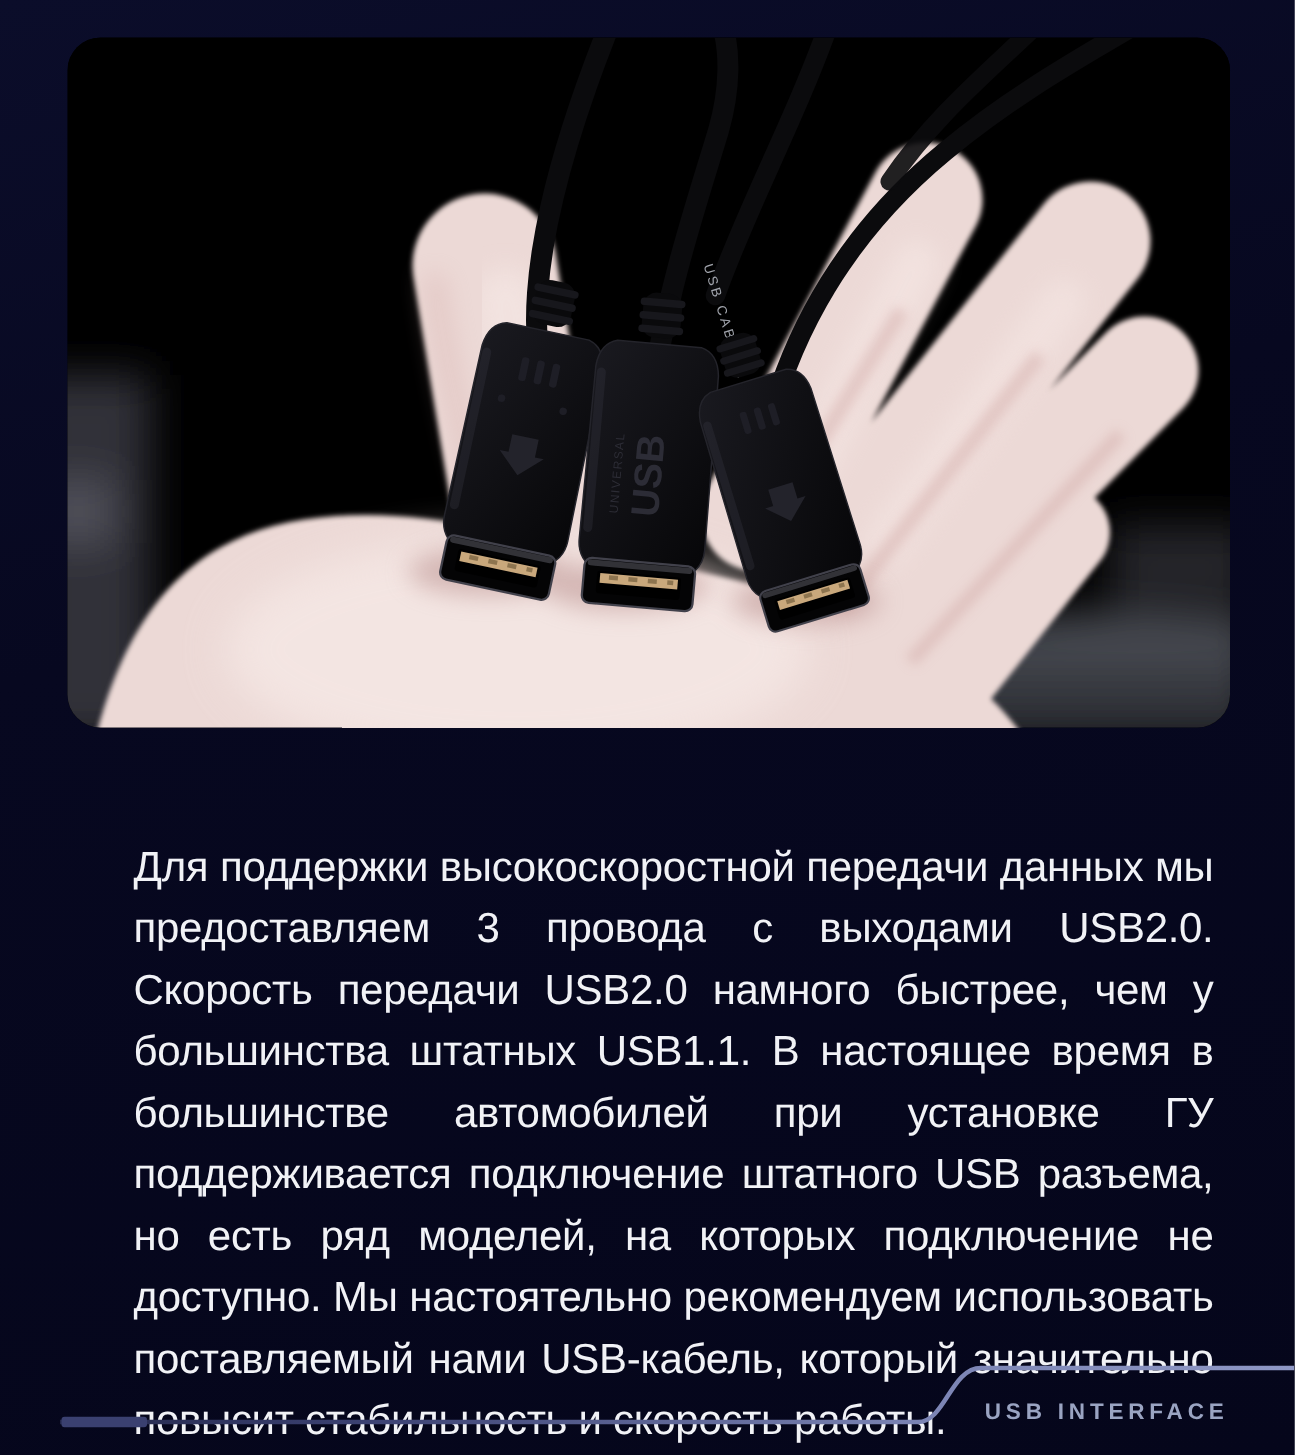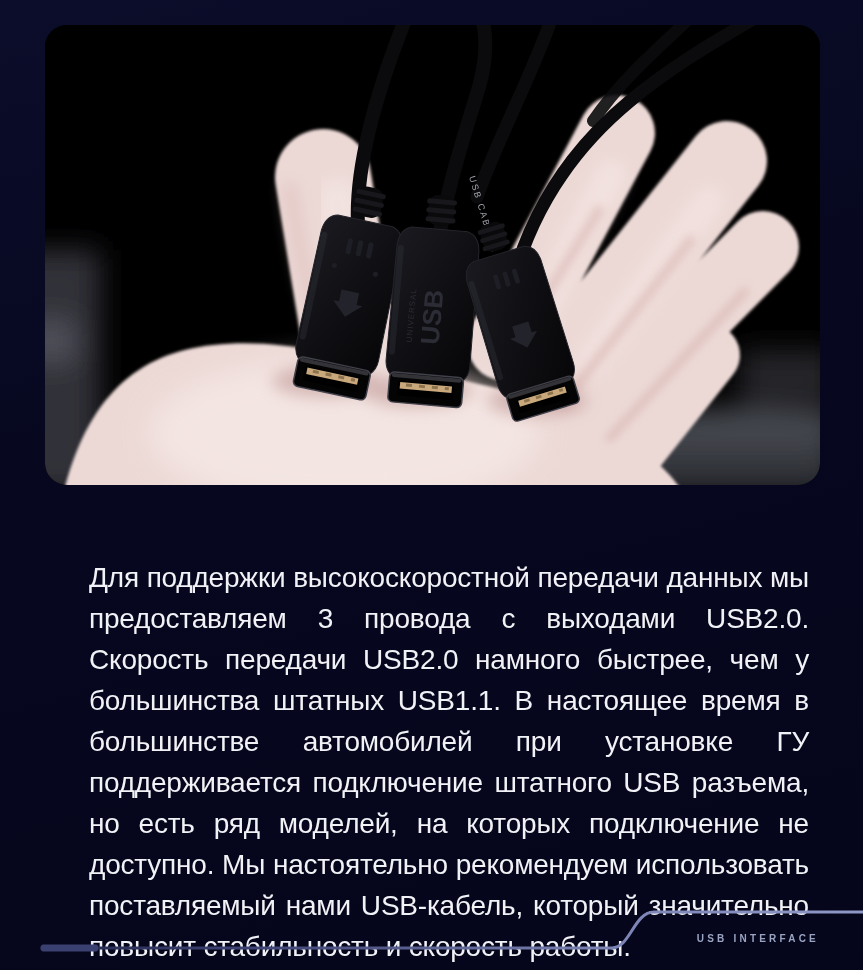--- a/index.html
+++ b/index.html
@@ -30,21 +30,21 @@
     letter-spacing: -0.2px;
     text-align: justify; text-justify: inter-word;
   }
 
   
   .footer { position: absolute; left: 0; top: 903px; width: 863px; height: 67px; }
   .footer-line-svg { position: absolute; left: 0; top: 0; width: 863px; height: 55px; }
   .footer-label {
     position: absolute; right: 44px; top: 30px;
     color: #9aa4c2;
-    font-size: 10px; font-weight: 700;
+    font-size: 15px; font-weight: 700;
     letter-spacing: 3.2px;
     white-space: nowrap;
   }
 </style>
 </head>
 <body>
 
 <div class="stage">
 
   <figure class="photo">

